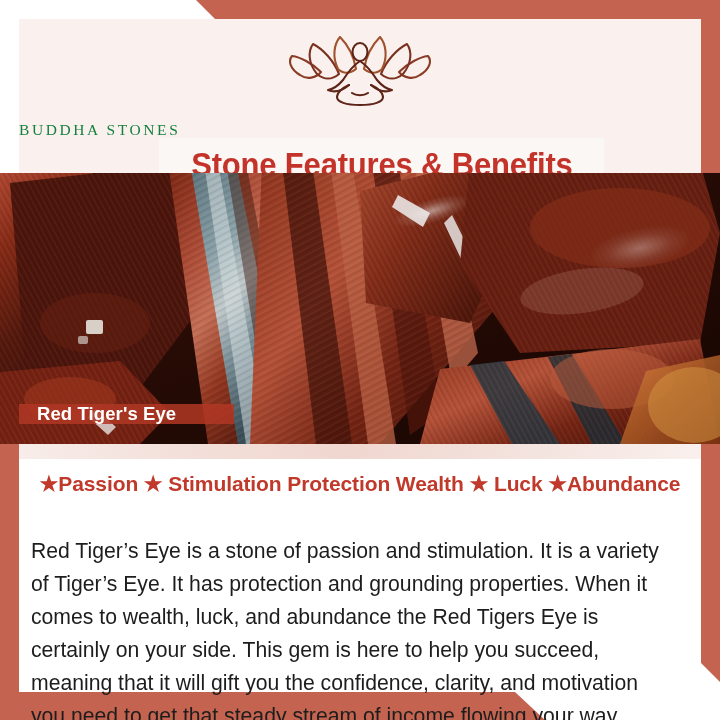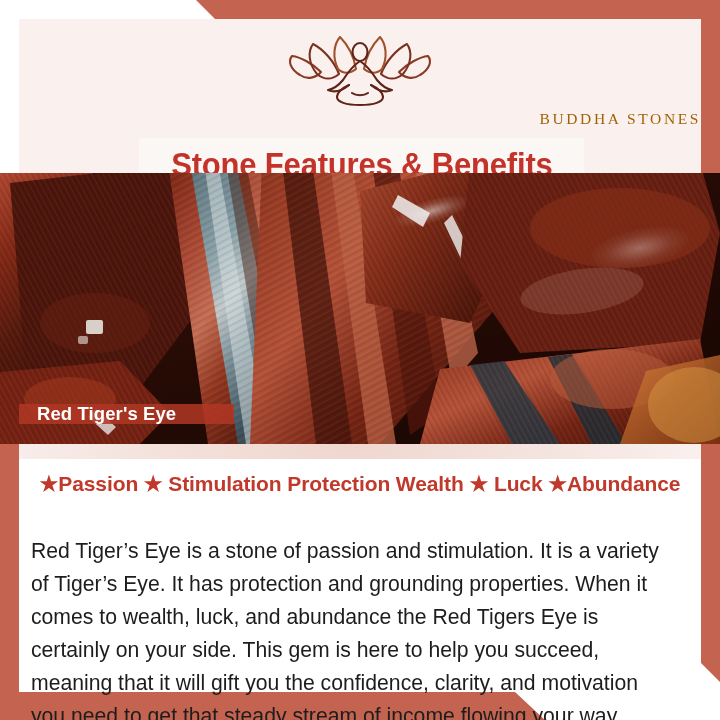--- a/index.html
+++ b/index.html
@@ -62,31 +62,31 @@
     left: 0; top: 6px;
     width: 682px;
     text-align: center;
   }
   .logo-mark {
     display: block;
     margin: 0 auto;
   }
   .logo-word {
     display: block;
-    margin-top: 1px;
+    margin-top: 12px;
     font-family: "Liberation Serif", serif;
     font-size: 15.5px;
     letter-spacing: 2.6px;
-    color: #a16207;
-    text-align: right;
+    color: #15803d;
+    text-align: left;
   }
 
   .title-band {
     position: absolute;
-    left: 120px; top: 119px;
+    left: 140px; top: 119px;
     width: 445px; height: 53px;
     background: #fbf7f4;
     display: flex;
     align-items: center;
     justify-content: center;
   }
   .title-text {
     font-family: "Liberation Sans Narrow", "Liberation Sans", sans-serif;
     font-size: 33px;
     font-weight: bold;

